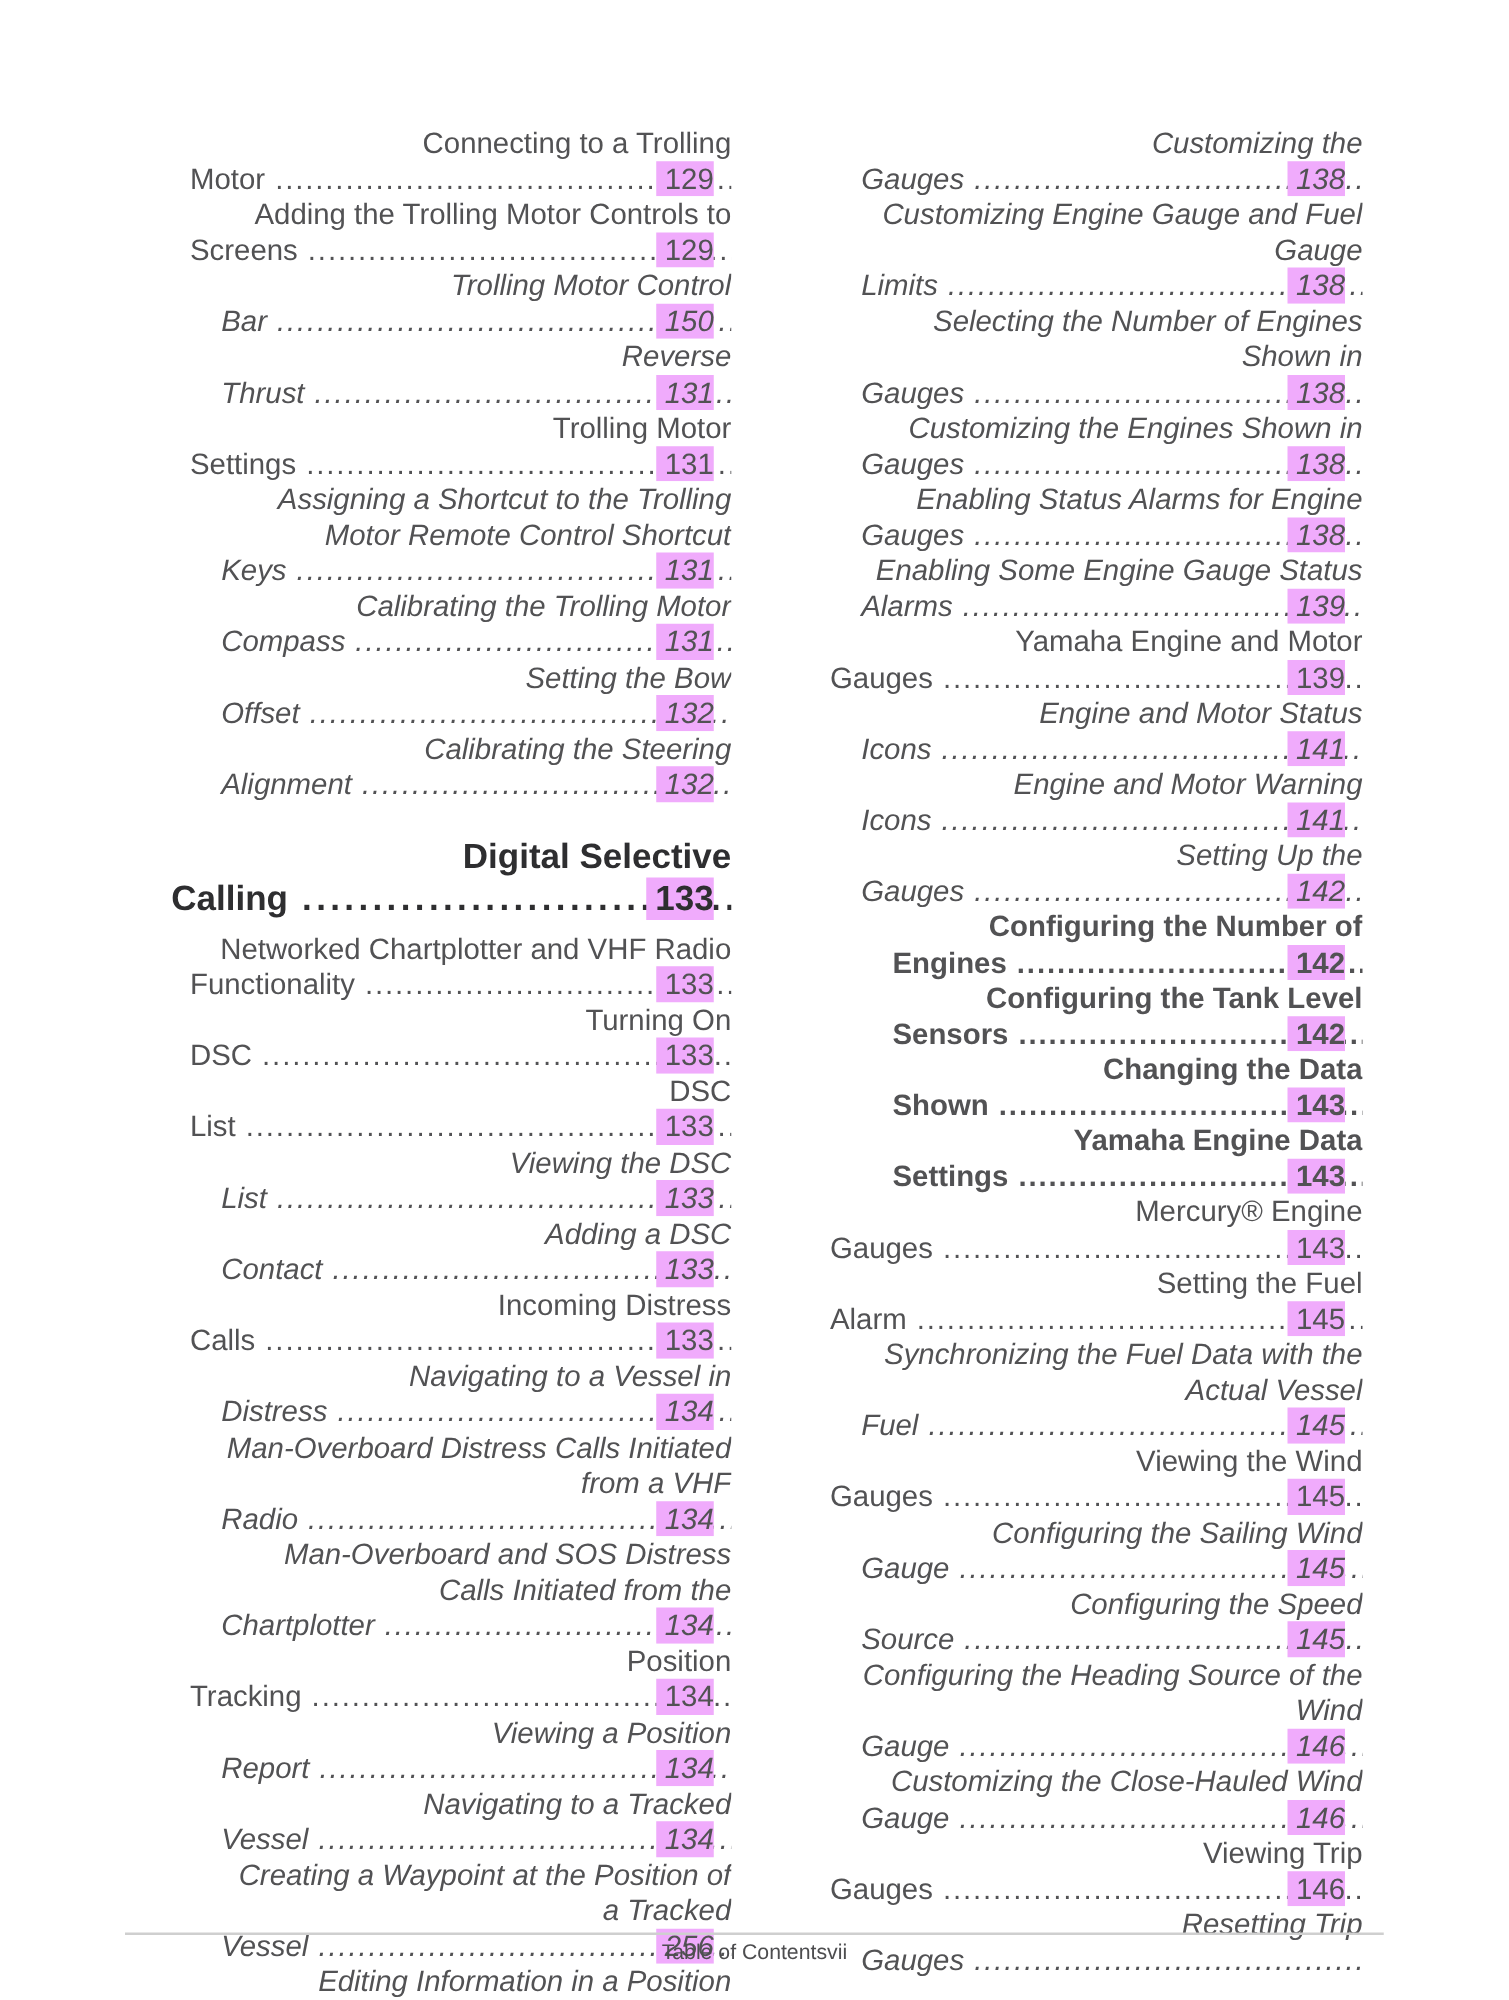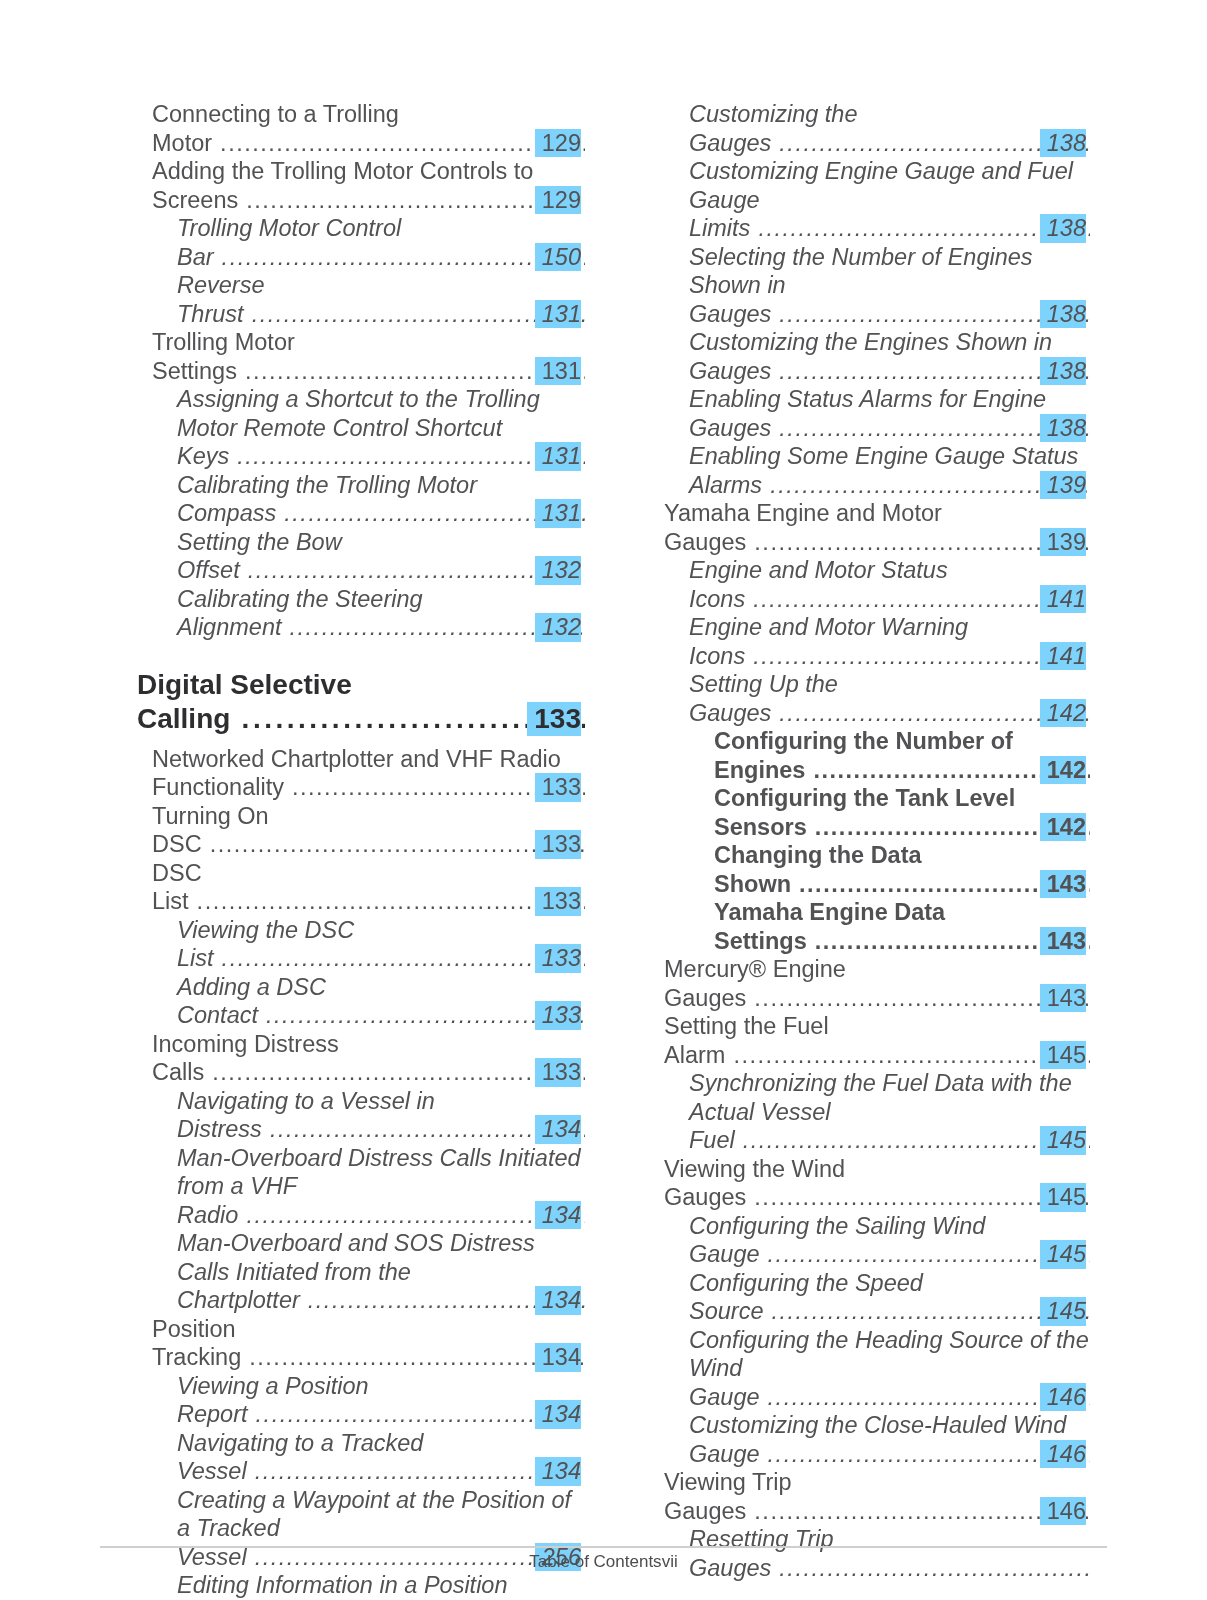--- a/index.html
+++ b/index.html
@@ -9,29 +9,29 @@
     font-family:"Liberation Sans","DejaVu Sans",sans-serif;
     -webkit-text-size-adjust:none;
   }
   .page { position:absolute; inset:0; background:#ffffff; overflow:hidden; }
   .content { position:absolute; left:100px; top:100px; width:990px; display:flex; gap:27px; }
   .col { width:485px; flex:none; }
   .col.col-right { width:478px; }
 
   .entry {
     position:relative; overflow:hidden;
-    font-size:23.5px; line-height:28.5px; color:#525254;
+    font-size:23.5px; line-height:28.5px; color:#525254;text-align:right;
   }
   .entry .txt::after {
     content:" ................................................................................................................";
     letter-spacing:1.5px; white-space:nowrap; color:#525254;
   }
   .entry .num {
-    position:absolute; right:4px; bottom:0;
-    background:#7dd3fc; padding-left:7px;
+    position:absolute; right:14px; bottom:0;
+    background:#f0abfc; padding-left:7px;
   }
   .lvl1 { padding-left:52px; }
   .lvl2 { padding-left:77px;font-style:italic; }
   .lvl3 { padding-left:102px;font-weight:bold; }
 
   .chapter {
     font-size:28px; font-weight:bold; color:#2e2e30;
     line-height:34px; margin-top:26px; margin-bottom:9px; padding-left:0;margin-left:37px;
   }
   .chapter .txt::after {

